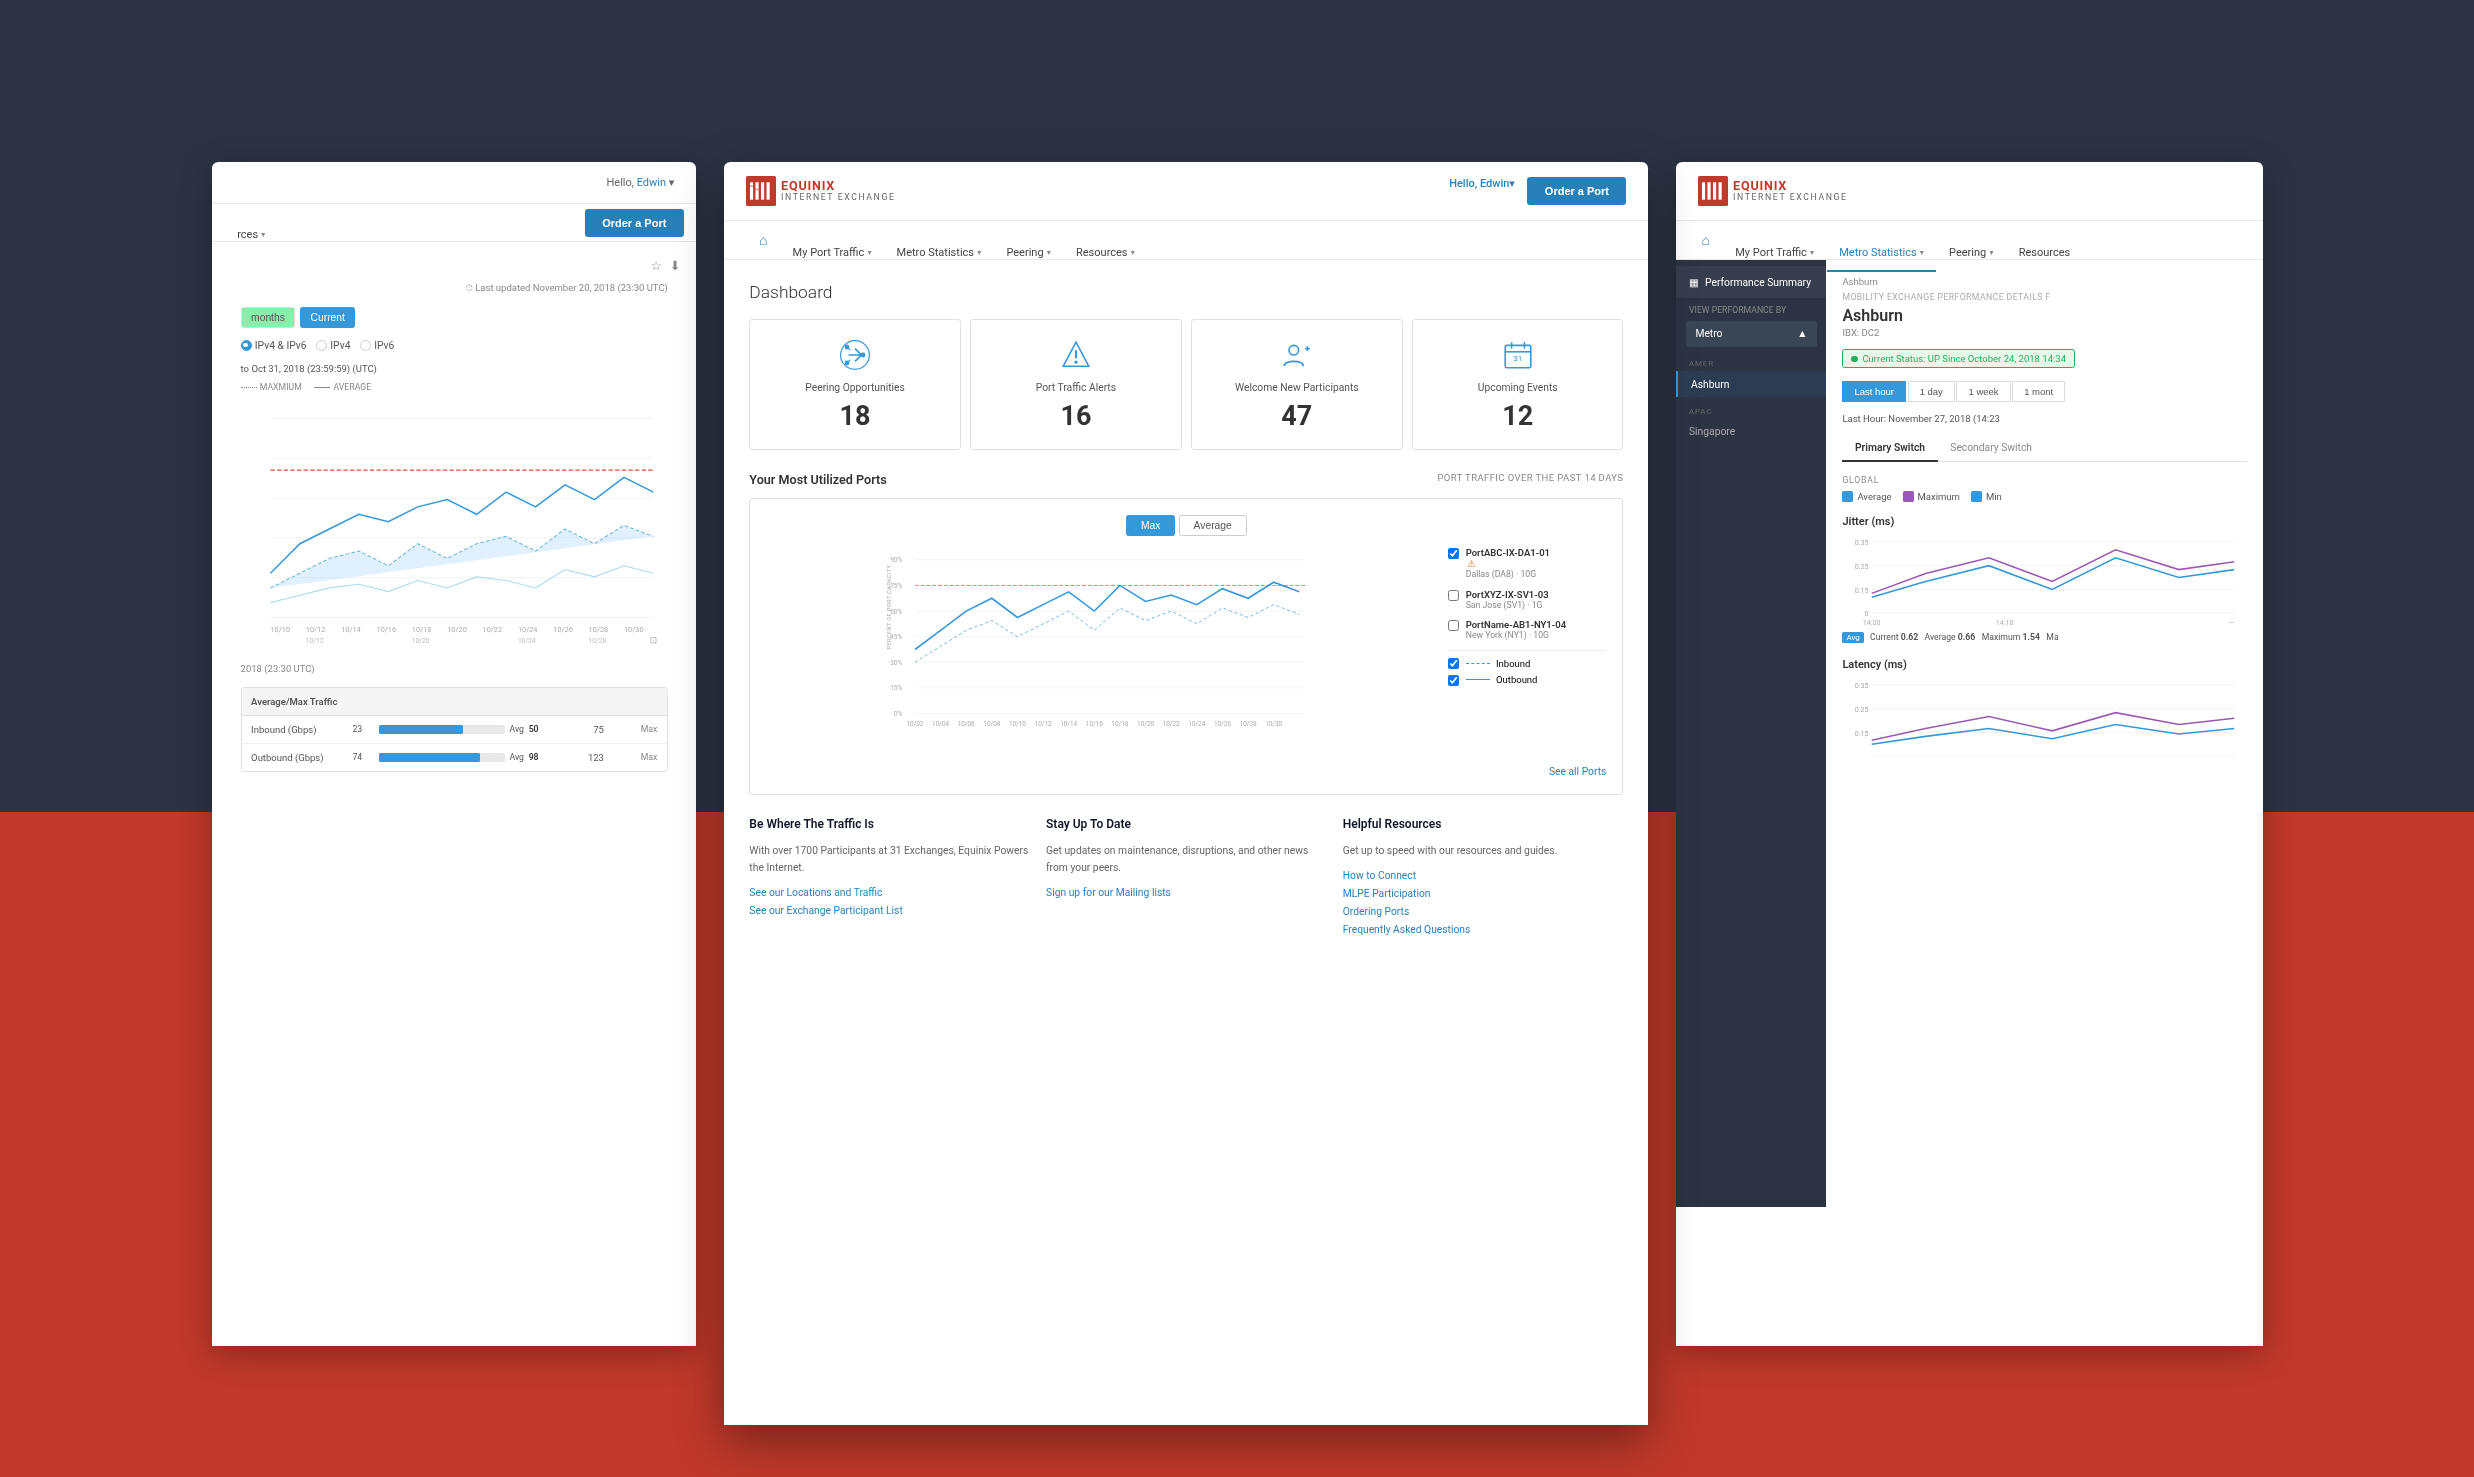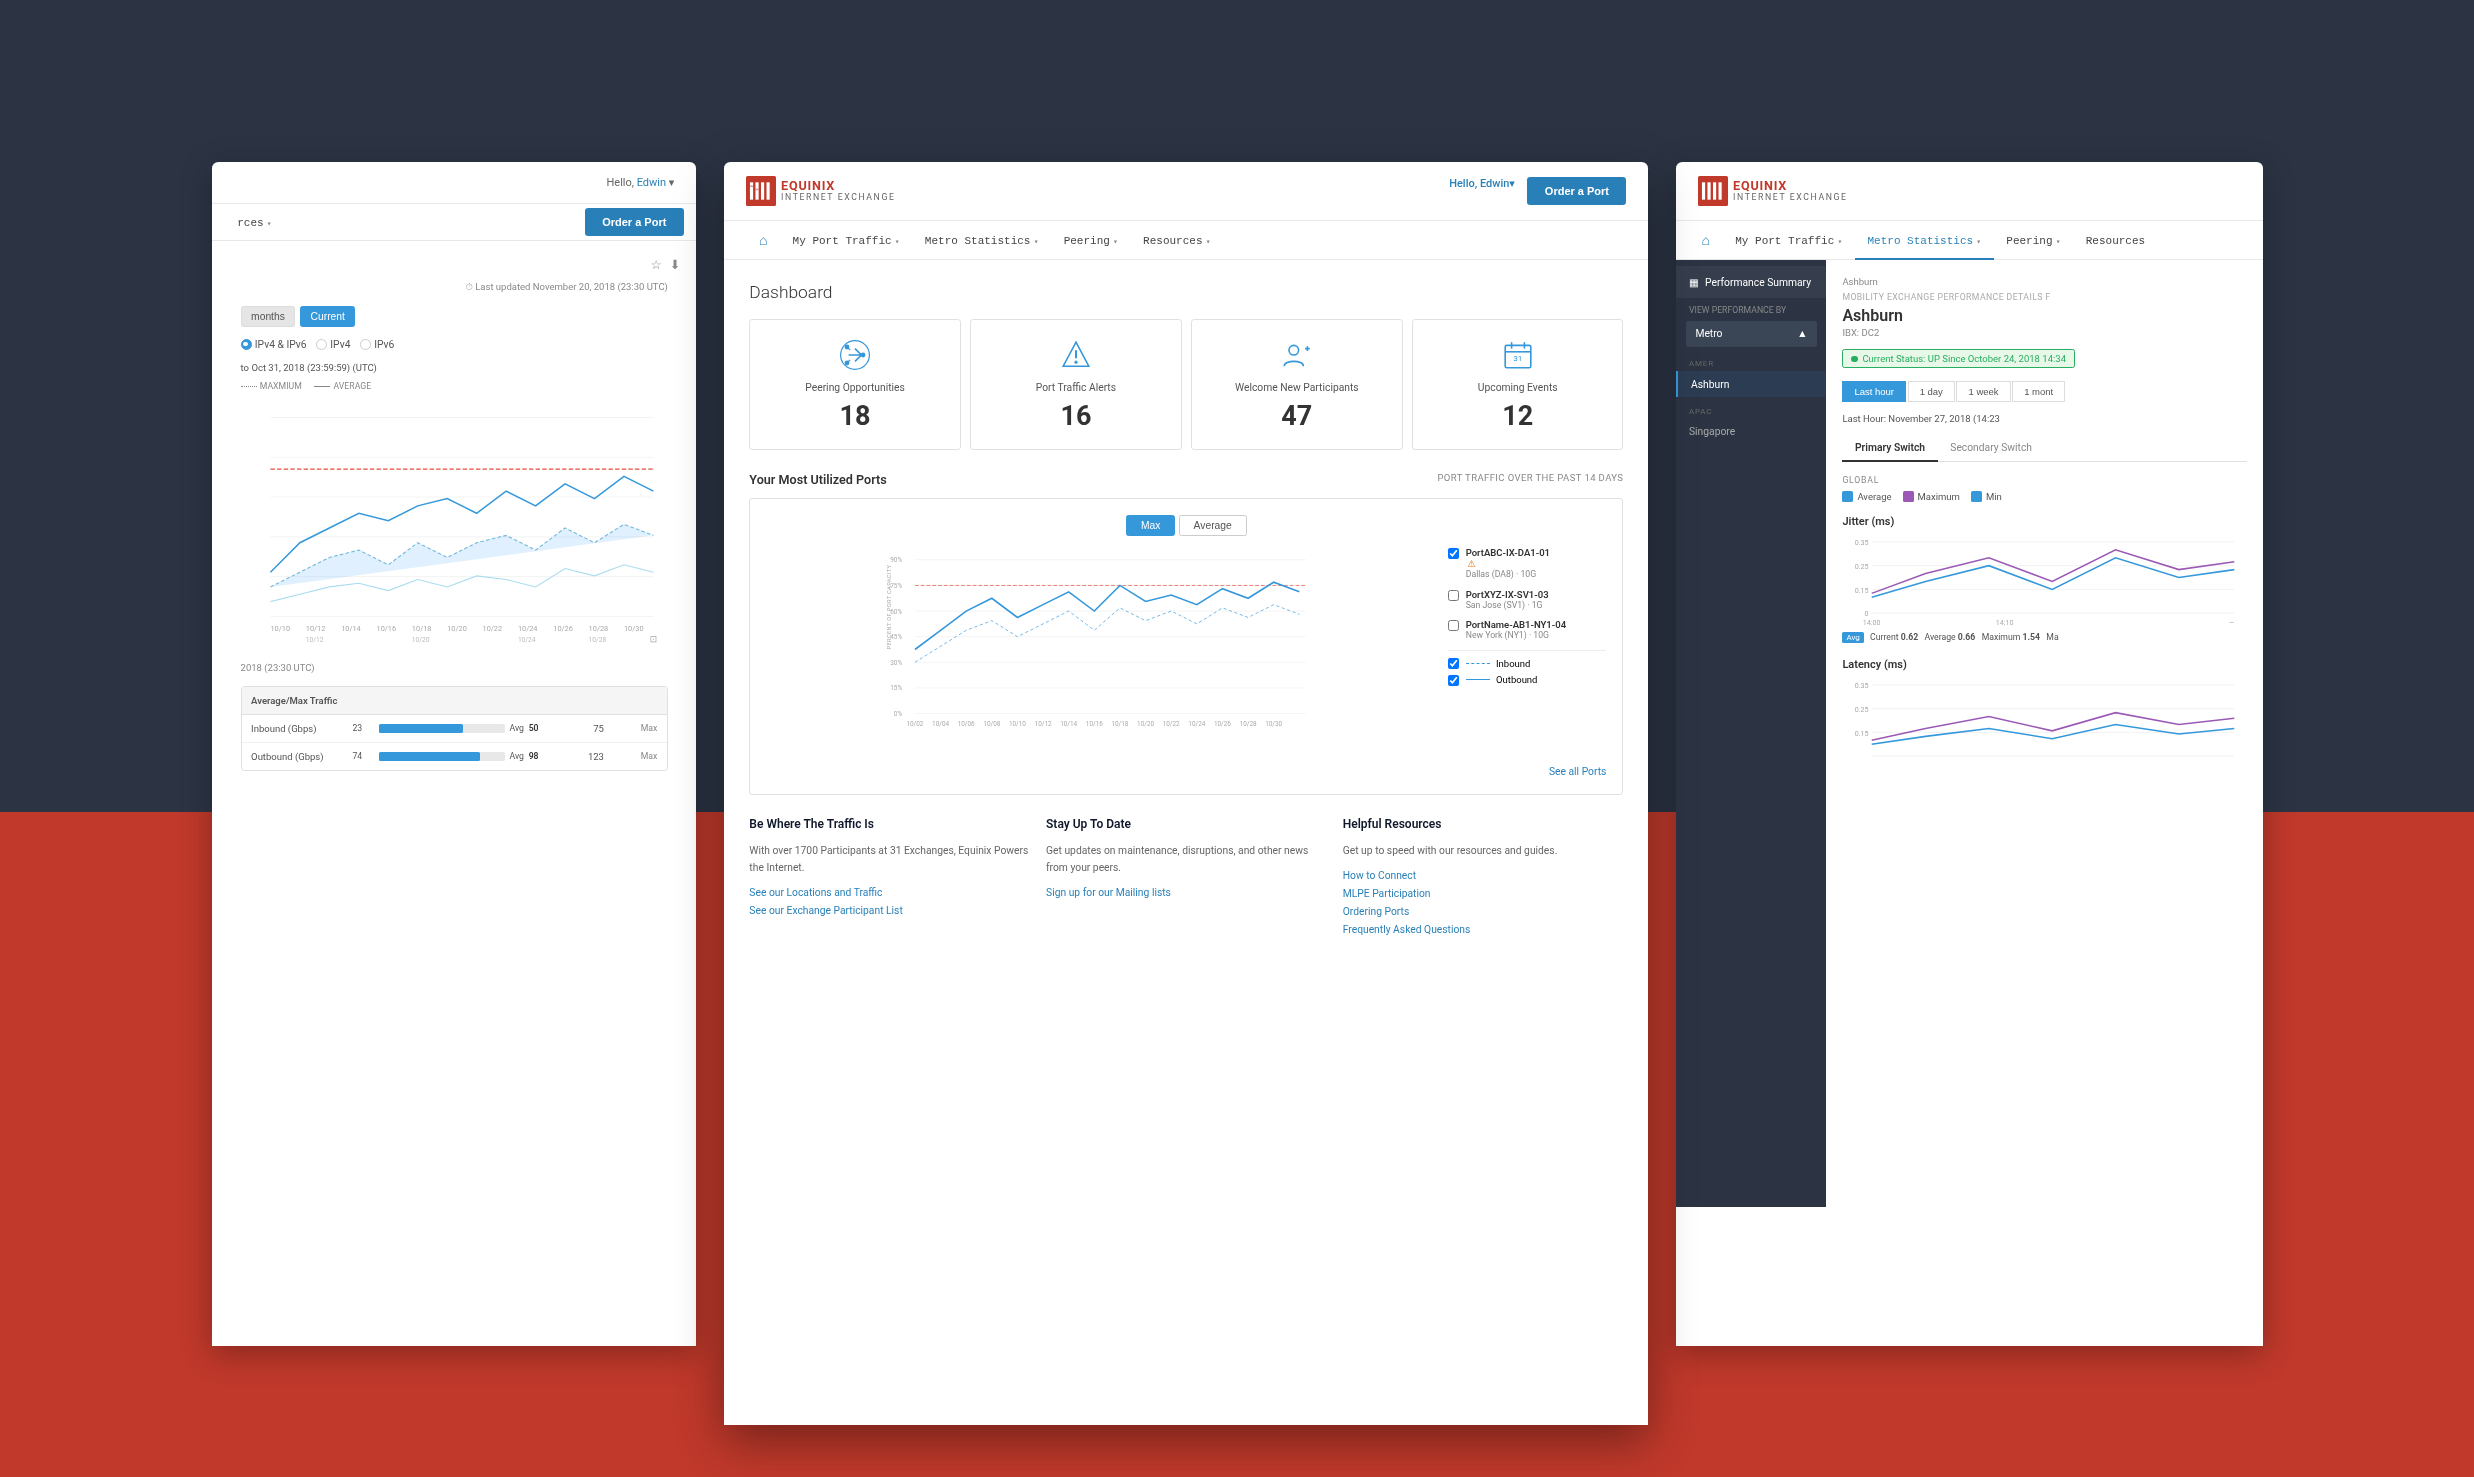--- a/index.html
+++ b/index.html
@@ -154,22 +154,21 @@
     .nav-item {
       padding: 11px 12.6px;
       font-size: 11px;
       color: #444;
       cursor: pointer;
       display: flex;
       align-items: center;
       gap: 3.2px;
       border-bottom: 2.4px solid transparent;
       position: relative;
-      top: 2px;
-      font-family: Liberation Mono, monospace;
+      top: 13px;
     }
 
     .nav-item.active {
       color: #2980b9;
       border-bottom: 2.4px solid #2980b9;
     }
 
     .nav-item .arrow {
       font-size: 8px;
       color: #888;
@@ -428,21 +427,21 @@
       padding: 0 12.6px;
       margin-bottom: 11px;
     }
 
     .time-btn {
       padding: 4px 9.5px;
       border-radius: 2.4px;
       border: 0.8px solid #ddd;
       font-size: 10.3px;
       cursor: pointer;
-      background: #e5e5e5;
+      background: #86efac;
       color: #555;
     }
 
     .time-btn.active {
       background: #3498db;
       color: white;
       border-color: #3498db;
     }
 
     .radio-group {

